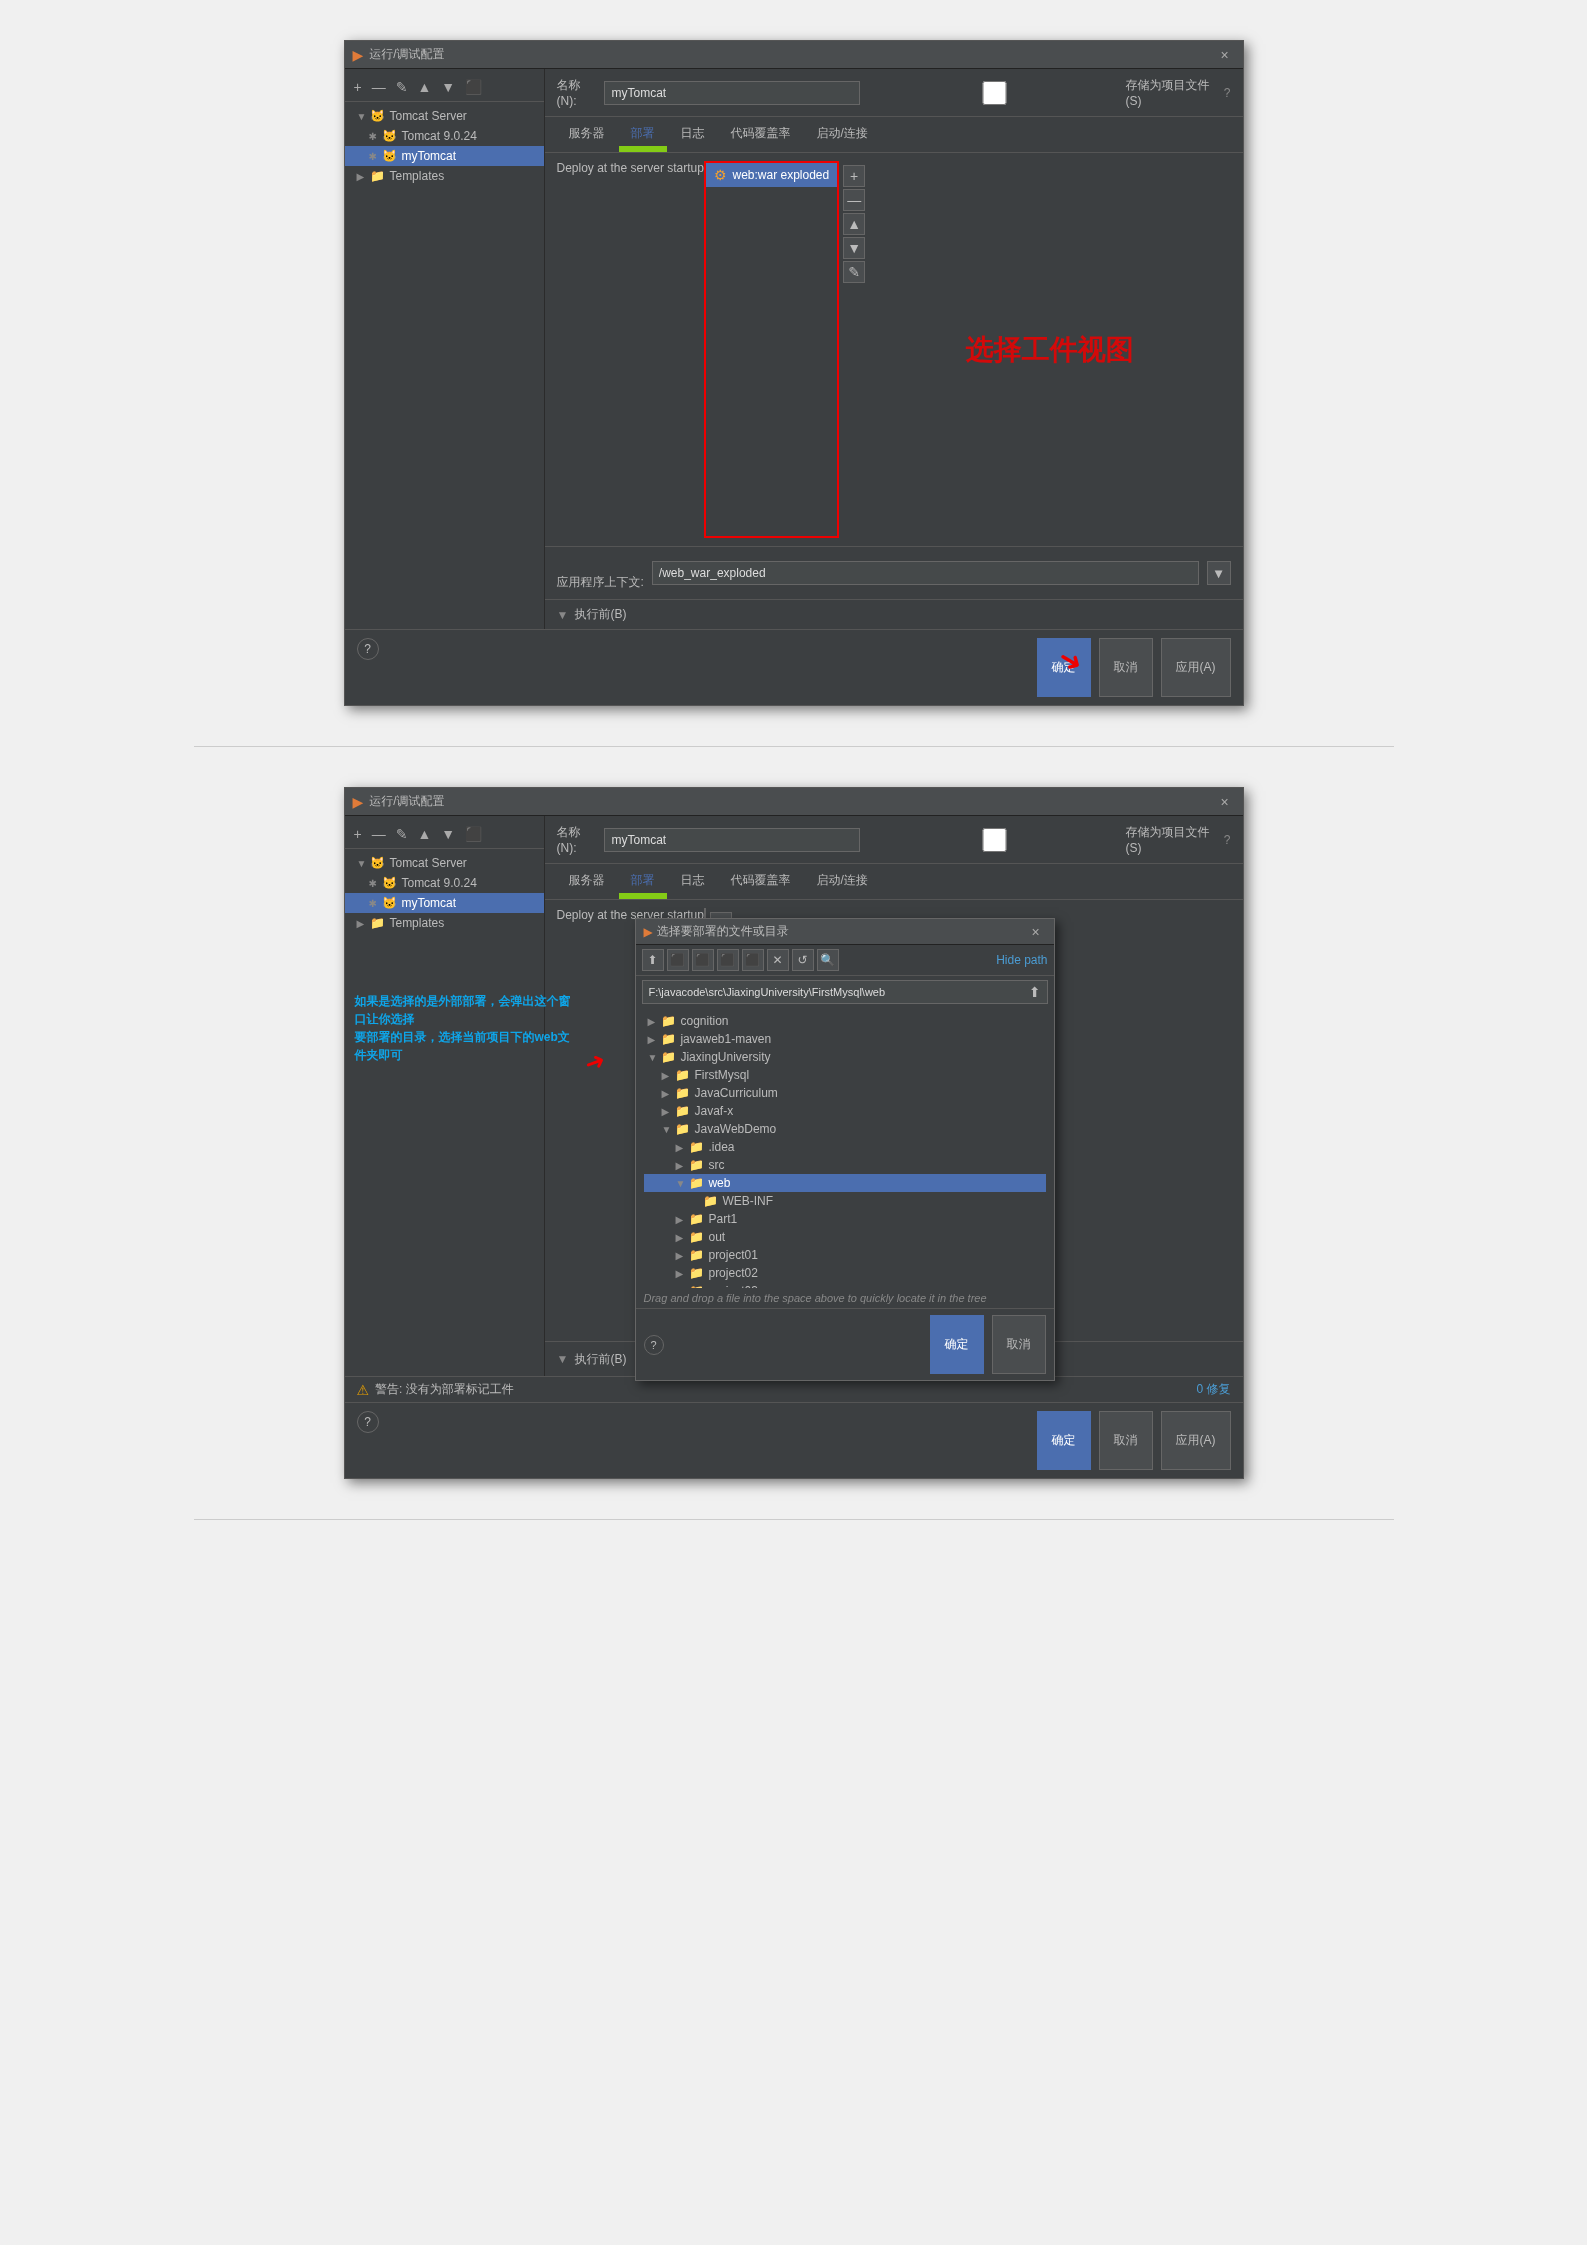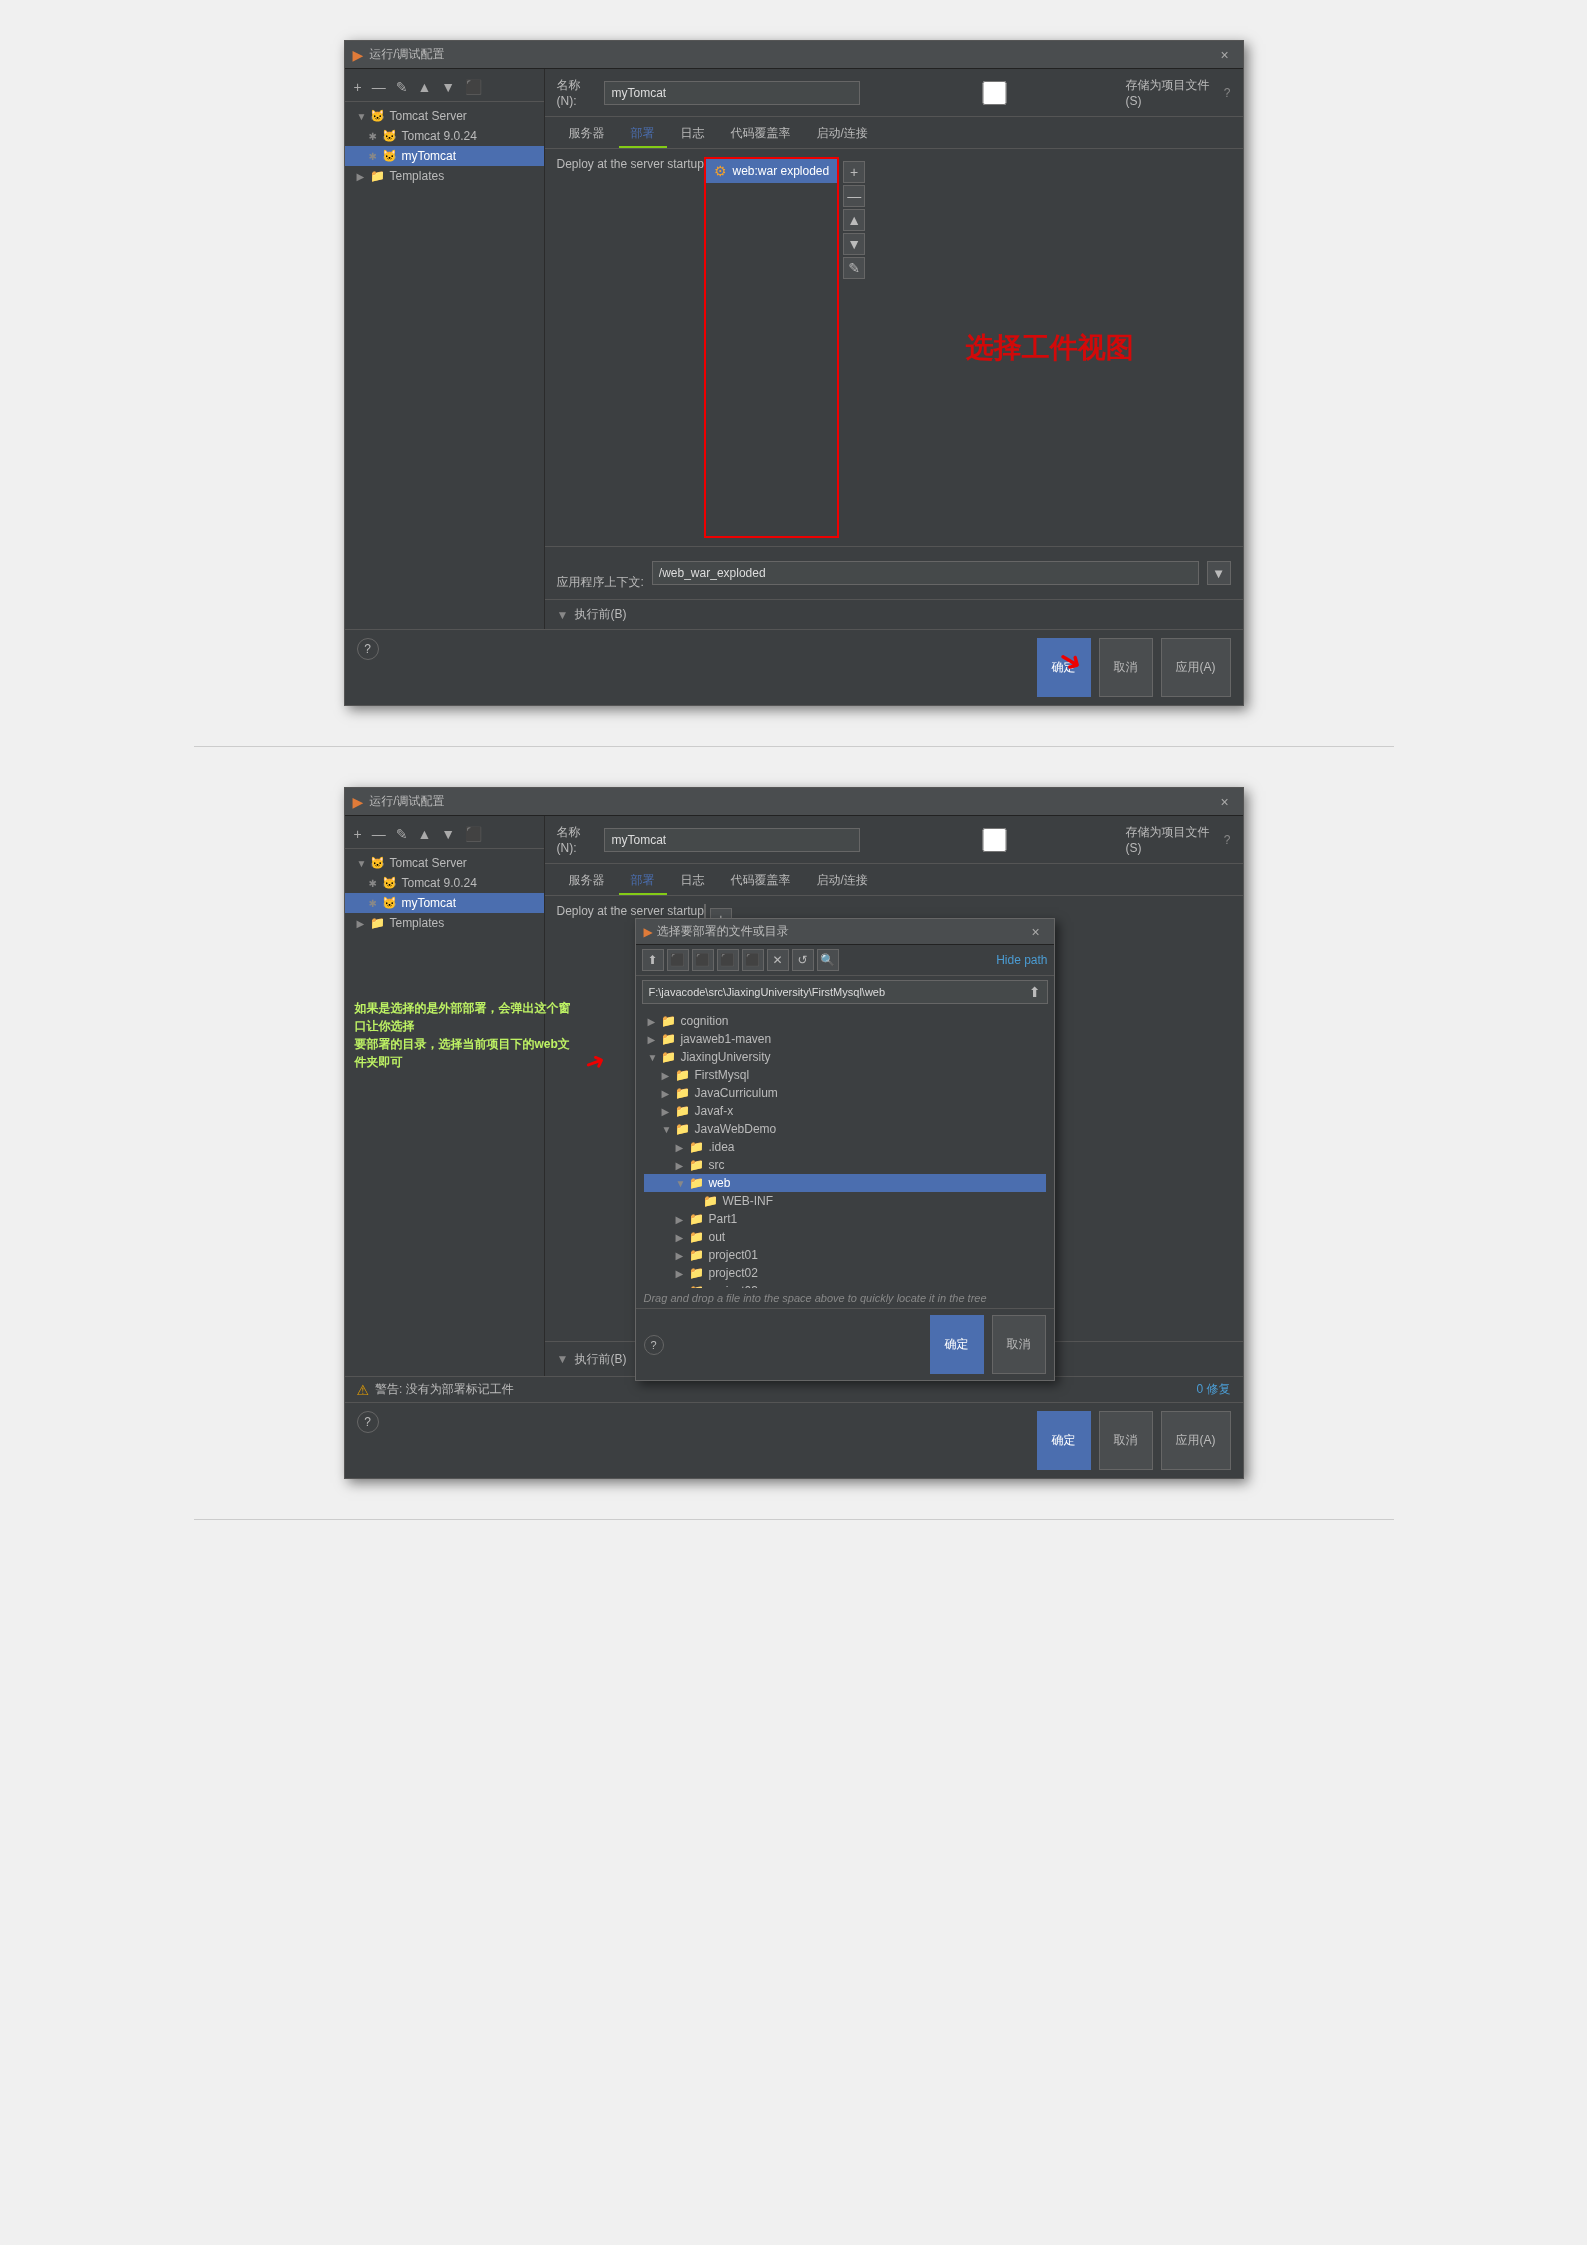--- a/index.html
+++ b/index.html
@@ -165,21 +165,21 @@
     .tab {
       padding: 4px 12px;
       color: #bbb;
       cursor: pointer;
       font-size: 12px;
       border-bottom: 2px solid transparent;
     }
 
     .tab.active {
       color: #4b6eaf;
-      border-bottom: 2px solid #84cc16;
+      border-bottom: 6px solid #84cc16;
     }
 
     
     .deploy-section {
       padding: 8px 12px;
       flex: 1;
       display: flex;
       flex-direction: row;
     }
 
@@ -894,21 +894,21 @@
 
       <div class="drag-drop-hint">Drag and drop a file into the space above to quickly locate it in the tree</div>
 
       <div class="file-chooser-bottom">
         <button class="fc-help">?</button>
         <button class="action-btn primary">确定</button>
         <button class="action-btn">取消</button>
       </div>
     </div>
 
-    <div style="position:absolute;top:211px;left:10px;color:#bef264;font-size:12px;font-weight:bold;max-width:220px;line-height:1.5;pointer-events:none;">
+    <div style="position:absolute;top:204px;left:10px;color:#0ea5e9;font-size:12px;font-weight:bold;max-width:220px;line-height:1.5;pointer-events:none;">
       如果是选择的是外部部署，会弹出这个窗口让你选择<br>要部署的目录，选择当前项目下的web文件夹即可
     </div>
 
     <div style="position:absolute;top:260px;left:240px;color:#e00;font-size:24px;transform:rotate(-20deg);pointer-events:none;">➜</div>
 
     <div style="position:absolute;top:155px;left:390px;color:#e00;font-size:24px;transform:rotate(60deg);pointer-events:none;">➜</div>
 
   </div>
 
   <div class="section-divider"></div>

